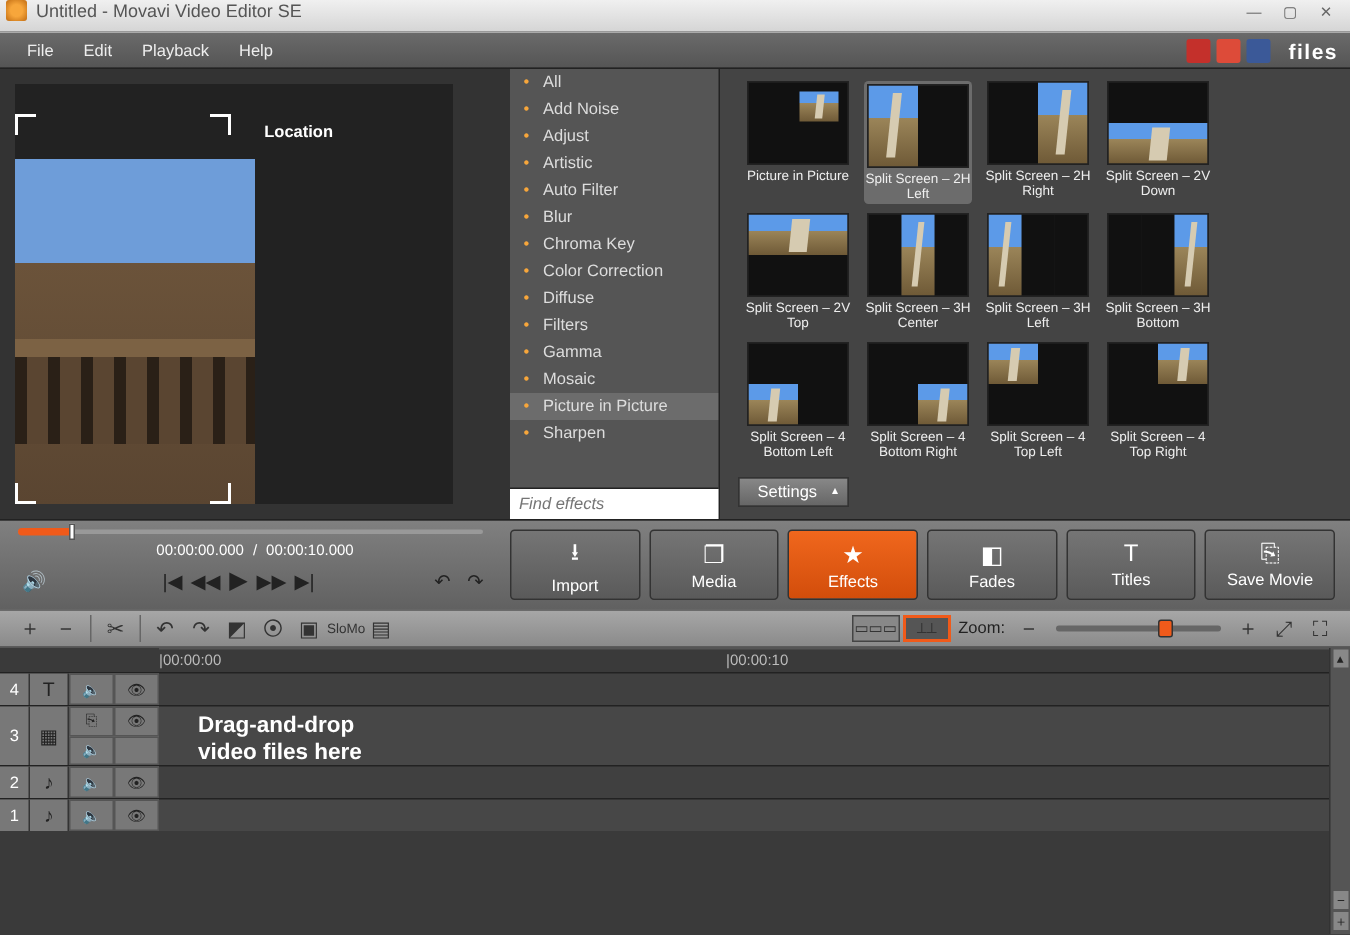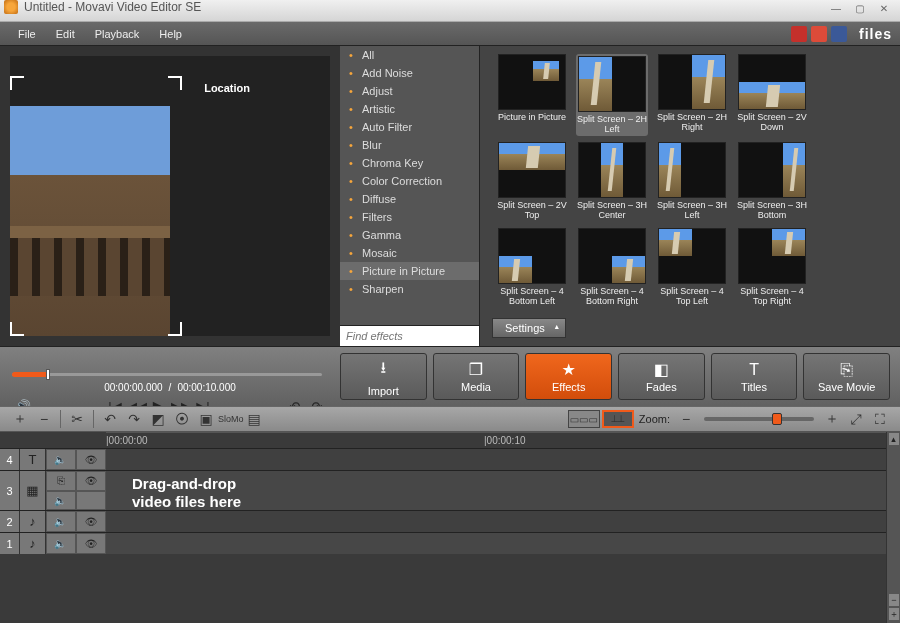--- a/index.html
+++ b/index.html
@@ -52,21 +52,21 @@
   display: flex;
   background: #3a3a3a;
 }
 .preview-col {
   width: 340px;
   background: #333;
   position: relative;
   padding: 10px;
 }
 .preview {
-  width: 320px; height: 280px;
+  width: 292px; height: 280px;
   background: #222;
   position: relative;
 }
 .preview-img {
   position:absolute; left:0; bottom:0;
   width:160px; height:230px;
   background:
     linear-gradient(#6e9dd9 0%, #6e9dd9 30%, #6b533a 30%, #5a4531 100%);
 }
 .preview-arches { position:absolute; bottom:40px; left:0; width:160px; height:70px;
@@ -167,21 +167,21 @@
   content:"▴"; position:absolute; right:6px; font-size:8px;
 }
 
 .controls-row {
   height: 60px;
   background: linear-gradient(#808080,#616161);
   display:flex;
   border-top:1px solid #222;
 }
 .transport {
-  width:340px; padding: 6px 12px 20px 12px; margin-top: 20px;
+  width:340px; padding: 6px 12px 20px 12px;
 }
 .progress-line {
   height:3px; width:310px;
   background:#999;
   border-radius:2px;
   position:relative;
   margin-bottom:6px;
 }
 .progress-fill { position:absolute; left:0; top:-1px; height:5px; width:36px; background:#f05a1a; border-radius:3px; }
 .progress-knob { position:absolute; left:34px; top:-4px; width:4px; height:11px; background:#fff; border:1px solid #555; }

